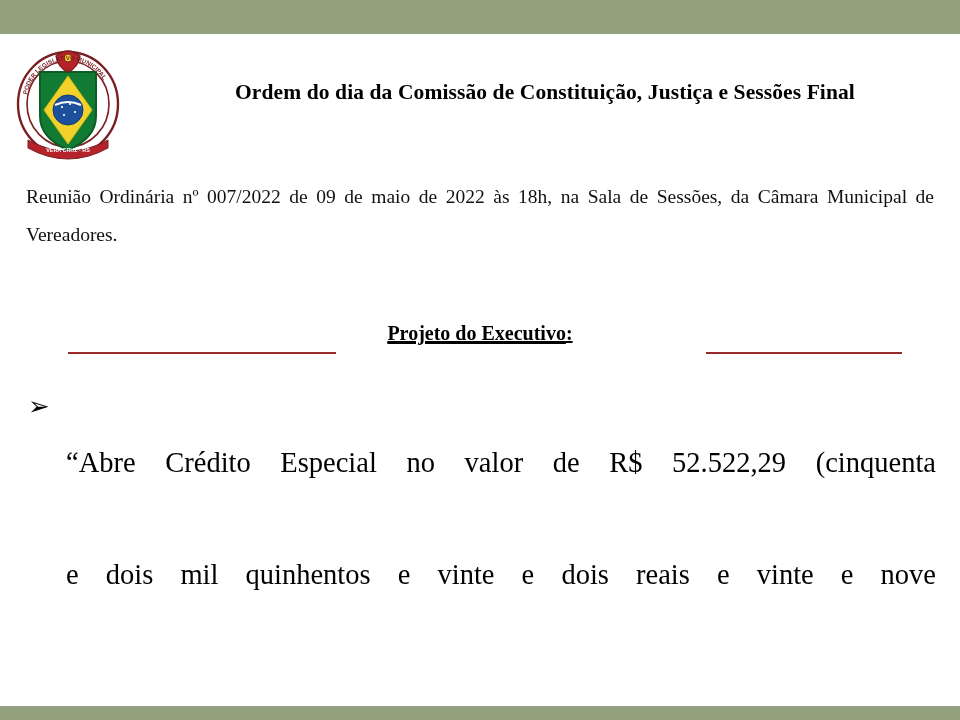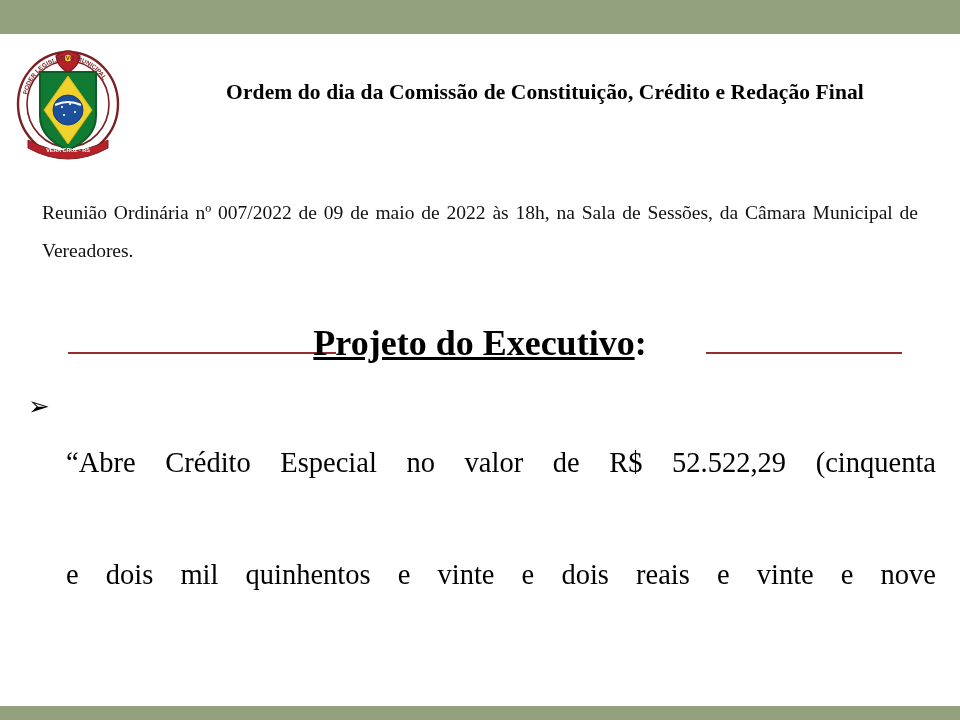--- a/index.html
+++ b/index.html
@@ -68,37 +68,38 @@
     left: 26px;
     top: 178px;
     width: 908px;
   }
   .para {
     font-family: "Liberation Serif", serif;
     font-size: 19.5px;
     line-height: 38px;
     text-align: justify;
     text-justify: inter-word;
-    margin: 16px;
+    margin: 0;
     color: #111;
   }
 
   .section-title-wrap {
     position: absolute;
     left: 26px;
     top: 322px;
     width: 908px;
     text-align: center;
   }
   .section-title {
     display: inline-block;
     font-family: "Liberation Serif", serif;
     font-weight: bold;
-    font-size: 36px;
+    font-size: 20px;
     color: #000;
+    text-decoration: underline;
   }
   .section-title .u {
     text-decoration: underline;
     text-underline-offset: 2px;
   }
   .rule {
     position: absolute;
     top: 352px;
     height: 1.5px;
     background: #9a2b2b;
@@ -179,21 +180,21 @@
       <path d="M 16,98 Q 56,120 96,98 L 96,106 Q 56,128 16,106 Z" fill="#b5222a" stroke="#7a1f22" stroke-width="1"></path>
       <text font-family="Liberation Sans, sans-serif" font-size="6.2" fill="#7a1f22" font-weight="bold">
         <textPath href="#arcTop" startOffset="7%">PODER LEGISLATIVO MUNICIPAL</textPath>
       </text>
       <text font-family="Liberation Sans, sans-serif" font-size="5.4" fill="#ffffff" font-weight="bold" text-anchor="middle">
         <tspan x="56" y="110">VERA CRUZ - RS</tspan>
       </text>
     </svg>
   </div>
 
-  <div class="header-title">Ordem do dia da Comissão de Constituição, Crédito e Redação Final</div>
+  <div class="header-title">Ordem do dia da Comissão de Constituição, Justiça e Sessões Final</div>
 
   <div class="body-block">
     <p class="para">Reunião Ordinária nº 007/2022 de 09 de maio de 2022 às 18h, na Sala de Sessões, da Câmara Municipal de Vereadores.</p>
   </div>
 
   <div class="rule rule-left"></div>
   <div class="rule rule-right"></div>
 
   <div class="section-title-wrap">
     <span class="section-title">

